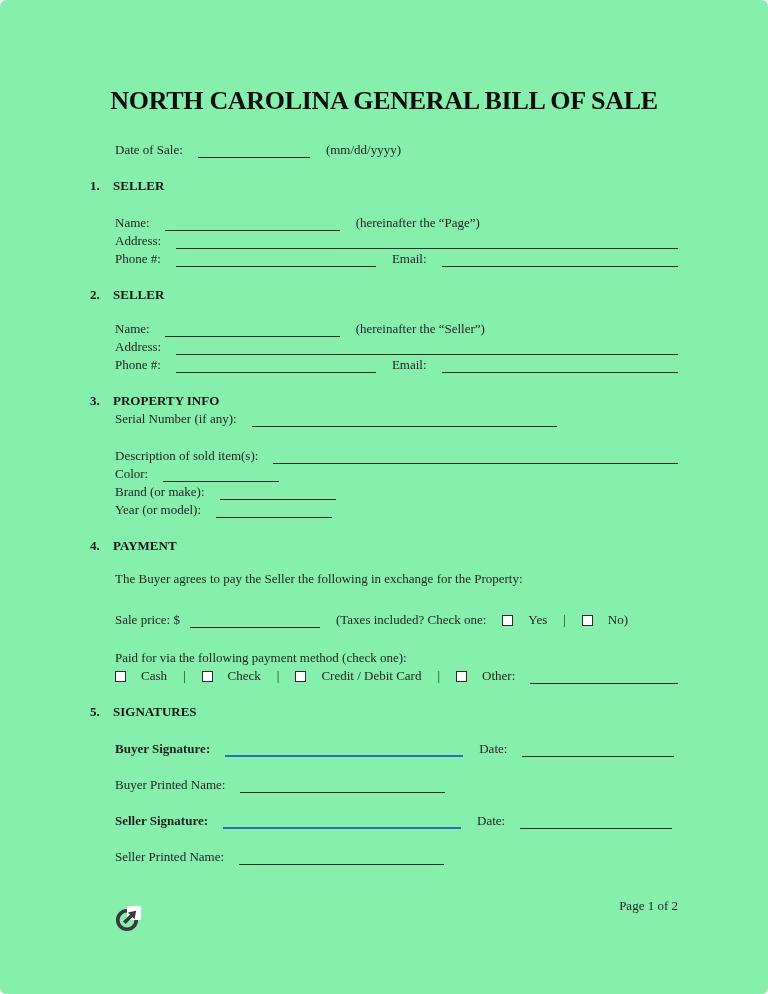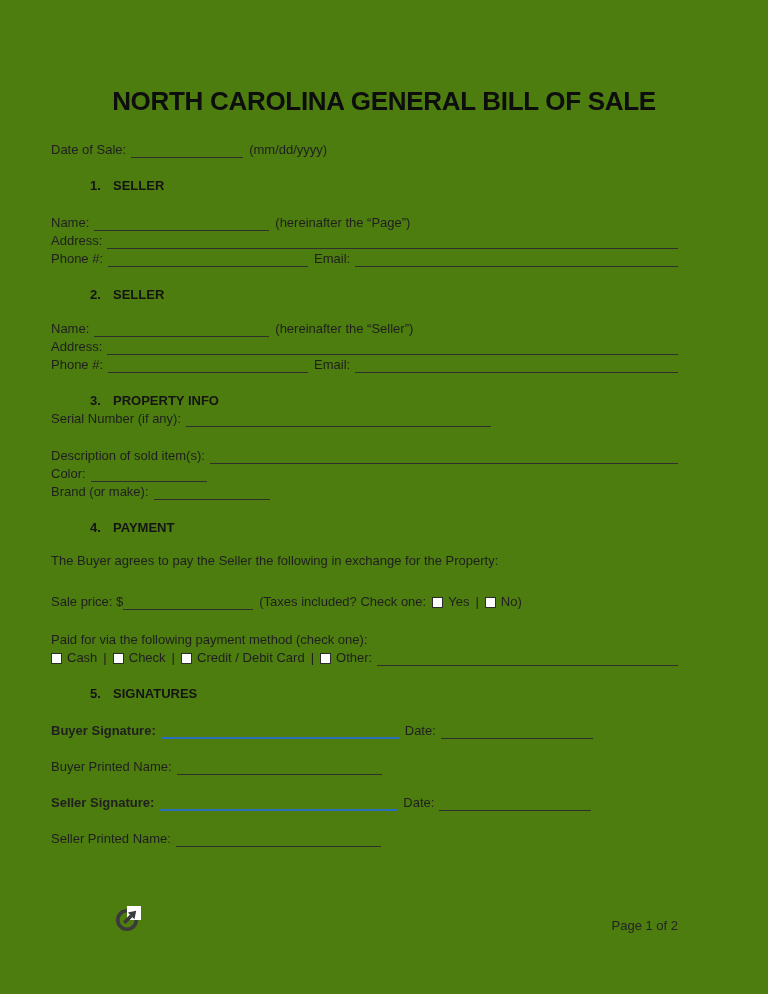--- a/index.html
+++ b/index.html
@@ -1,28 +1,28 @@
 <!DOCTYPE html>
 <html><head>
 <meta charset="utf-8">
 <style>
   html,body { margin:0; padding:0; background:#ffffff; }
   .page {
     width:768px; height:994px; position:relative; box-sizing:border-box;
-    background:#4d7c0f; color:#1f1f1f;
-    font-family:Liberation Sans, sans-serif; font-size:13px;
-    padding-top:88px; overflow:hidden;
+    background:#86efac; color:#1f1f1f;
+    font-family:Liberation Serif, serif; font-size:13px;
+    padding-top:88px; overflow:hidden;border-radius:6px;
   }
   .title {
     margin:0; text-align:center; color:#0d0d0d;
     font-size:26px; font-weight:800; letter-spacing:-0.3px; line-height:26px;
   }
   .row {
     display:flex; align-items:flex-end; white-space:nowrap;
-    margin-left:51px; margin-right:90px; height:18px; line-height:17px;
+    margin-left:115px; margin-right:90px; height:18px; line-height:17px;gap:10px;
   }
   .sec-head {
     display:flex; align-items:flex-end; white-space:nowrap;
     margin-left:90px; margin-right:90px; height:18px; line-height:17px;
     font-weight:bold; color:#141414;
   }
   .sec-head .num { display:inline-block; width:23px; }
   .fill {
     display:inline-block; height:13px; margin-left:5px;
     border-bottom:1.35px solid #2f2f2f;
@@ -50,21 +50,21 @@
   .mt-title { margin-top:26px; }
   .mt-sec   { margin-top:18px; }
   .mt-first { margin-top:19px; }
   .mt-seller-first { margin-top:16px; }
   .mt-intro { margin-top:15px; }
   .mt-sale  { margin-top:23px; }
   .mt-paid  { margin-top:20px; }
   .mt-terms { margin-top:20px; }
   .mt-sig   { margin-top:18px; }
   .footer-logo { position:absolute; left:113px; top:906px; width:28px; height:28px; cursor:pointer; }
-  .footer-page { position:absolute; right:90px; top:918px; color:#242424; }
+  .footer-page { position:absolute; right:90px; top:898px; color:#242424; }
 </style>
 </head>
 <body>
 
 <div class="page">
 
   <h1 class="title">NORTH CAROLINA GENERAL BILL OF SALE</h1>
 
   <div class="row mt-title">
     <span>Date of Sale:</span>
@@ -123,20 +123,24 @@
   <div class="row mt-first">
     <span>Description of sold item(s):</span>
     <span class="fill grow"></span>
   </div>
   <div class="row">
     <span>Color:</span>
     <span class="fill w-short"></span>
   </div>
   <div class="row">
     <span>Brand (or make):</span>
+    <span class="fill w-short"></span>
+  </div>
+  <div class="row">
+    <span>Year (or model):</span>
     <span class="fill w-short"></span>
   </div>
 
   <div class="sec-head mt-sec">
     <span class="num">4.</span>
     <span>PAYMENT</span>
   </div>
   <div class="row mt-intro">The Buyer agrees to pay the Seller the following in exchange for the Property:</div>
   <div class="row mt-sale">
     <span>Sale price: $</span>

